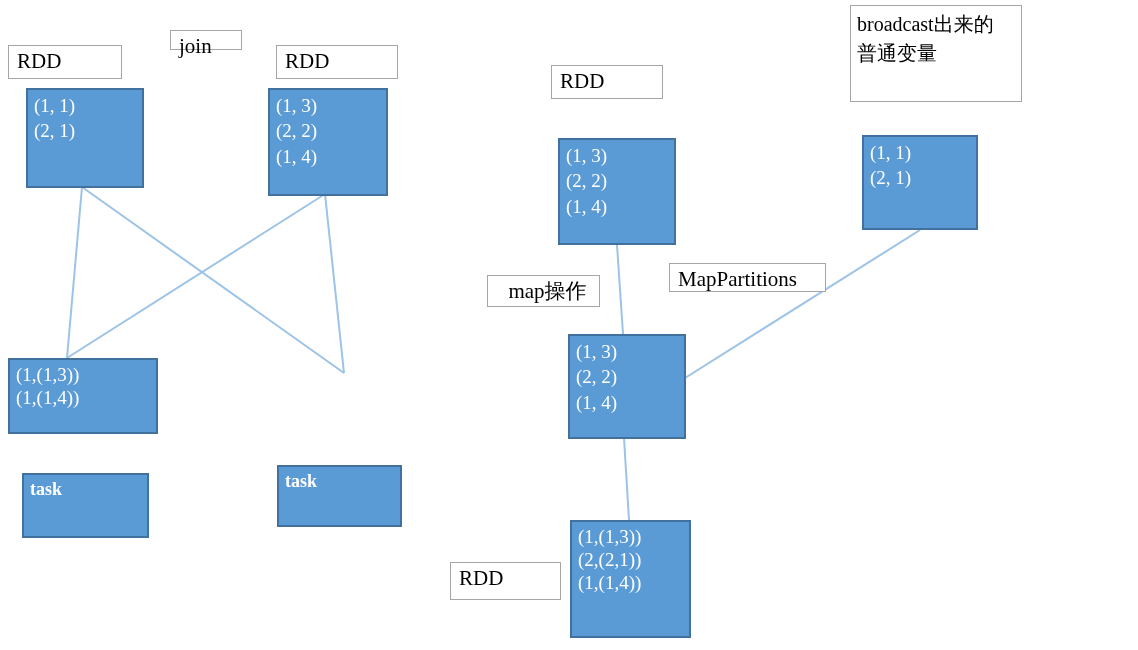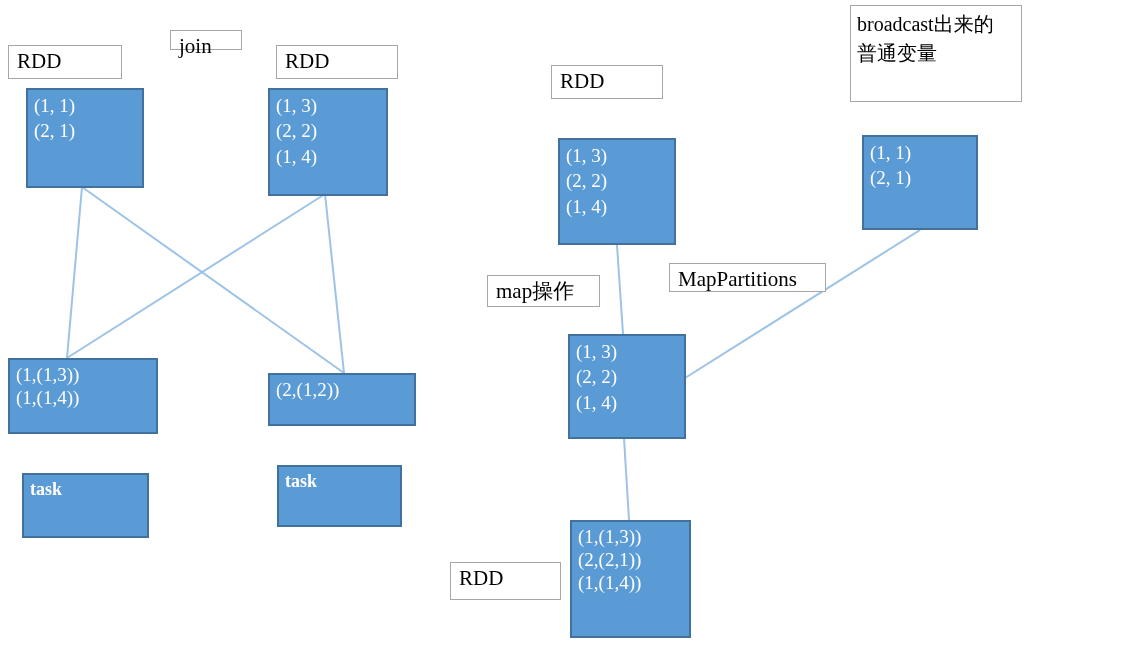--- a/index.html
+++ b/index.html
@@ -89,39 +89,38 @@
   <div class="node" style="left:26px; top:88px; width:118px; height:100px;">(1, 1)
 (2, 1)</div>
 
   <div class="node" style="left:268px; top:88px; width:120px; height:108px;">(1, 3)
 (2, 2)
 (1, 4)</div>
 
   <div class="node tight" style="left:8px; top:358px; width:150px; height:76px;">(1,(1,3))
 (1,(1,4))</div>
 
-  <div class="node tight" style="left:268px; top:373px; width:148px; height:53px;">(2,(1,2))</div>
 
   <div class="node" style="left:22px; top:473px; width:127px; height:65px; font-weight:bold; font-size:18px;">task</div>
 
   <div class="node" style="left:277px; top:465px; width:125px; height:62px; font-weight:bold; font-size:18px;">task</div>
 
   <div class="label" style="left:551px; top:65px; width:112px; height:34px;">RDD</div>
 
   <div class="label" style="left:850px; top:5px; width:172px; height:97px; font-size:20px; line-height:1.45; padding-left:6px; padding-top:4px;">broadcast出来的
 普通变量</div>
 
   <div class="node" style="left:558px; top:138px; width:118px; height:107px;">(1, 3)
 (2, 2)
 (1, 4)</div>
 
   <div class="node" style="left:862px; top:135px; width:116px; height:95px;">(1, 1)
 (2, 1)</div>
 
-  <div class="label" style="left:487px; top:275px; width:113px; height:32px;">map操作</div>
+  <div class="label" style="left:487px; top:275px; width:113px; height:32px;text-align:center;">map操作</div>
 
   <div class="label" style="left:643px; top:263px; width:157px; height:29px;margin-left:26px;">MapPartitions</div>
 
   <div class="node" style="left:568px; top:334px; width:118px; height:105px;">(1, 3)
 (2, 2)
 (1, 4)</div>
 
   <div class="label" style="left:450px; top:562px; width:111px; height:38px;">RDD</div>
 
   <div class="node tight" style="left:570px; top:520px; width:121px; height:118px;">(1,(1,3))

